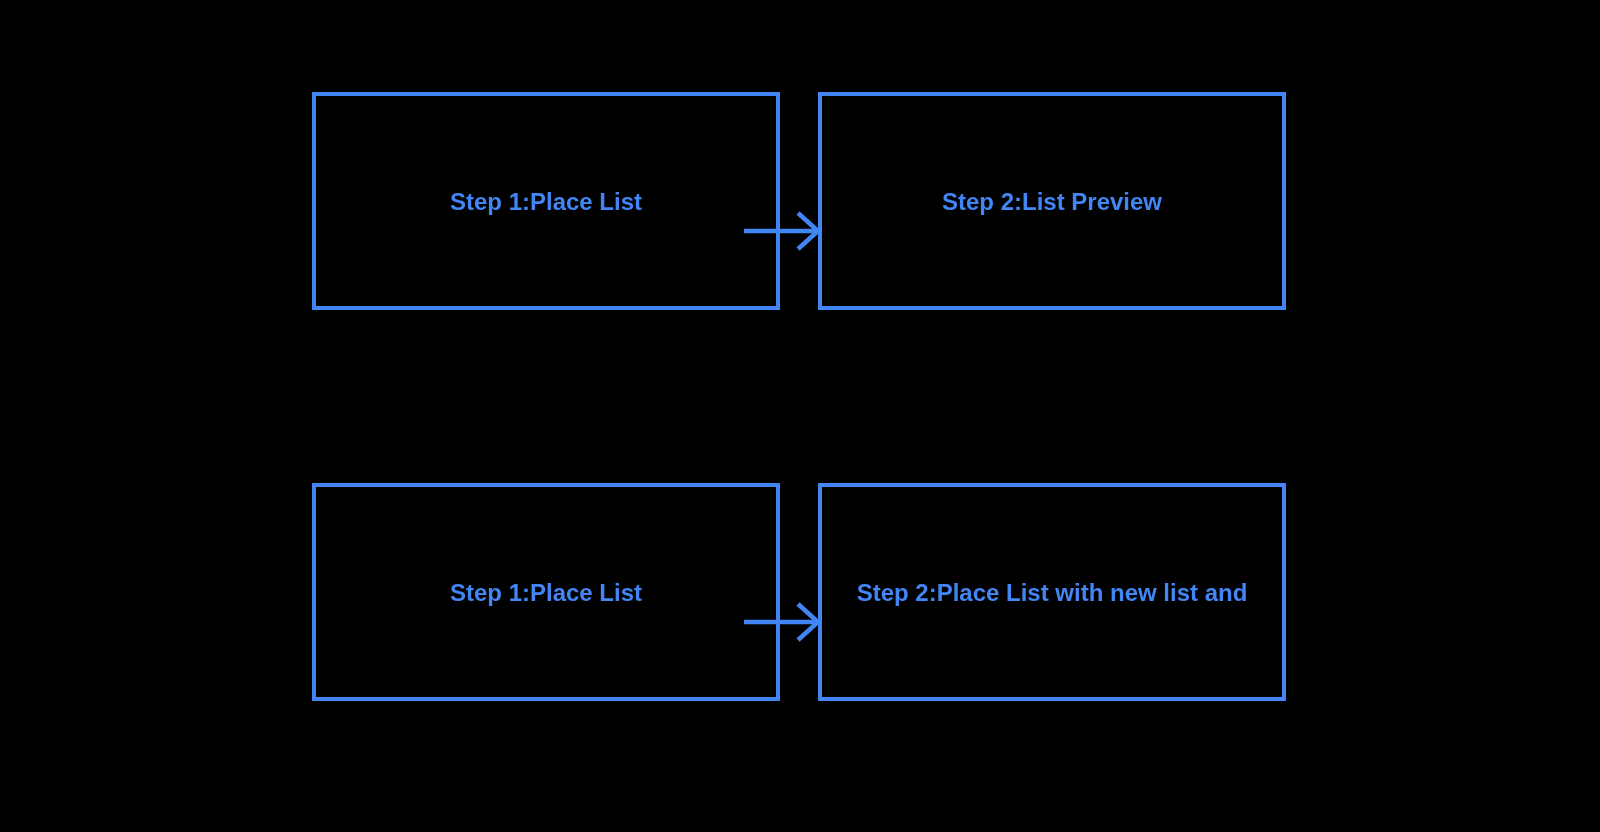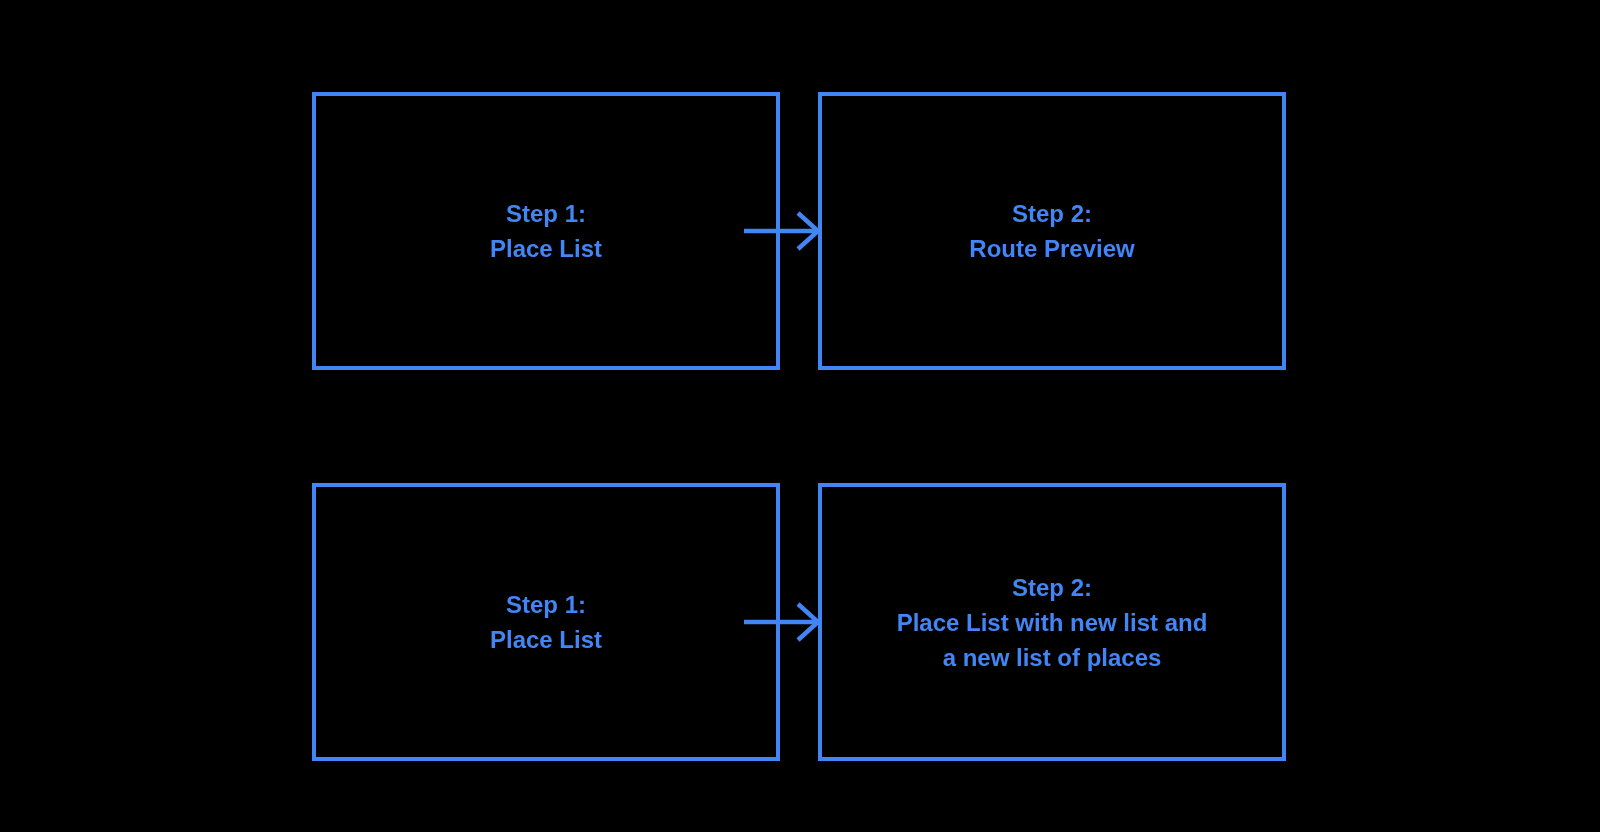--- a/index.html
+++ b/index.html
@@ -11,25 +11,25 @@
     position: relative;
     width: 1600px;
     height: 832px;
     background: var(--bg);
     overflow: hidden;
   }
 
   .node {
     position: absolute;
     width: 468px;
-    height: 278px;
+    height: 218px;
     border: 4px solid var(--accent);
     background: transparent;
     display: flex;
-    flex-direction: column;
+    flex-direction: row;
     align-items: center;
     justify-content: center;
     text-align: center;
   }
   .node .node-line {
     color: var(--accent);
     font-size: 24px;
     font-weight: 700;
     line-height: 35px;
     white-space: nowrap;
@@ -63,32 +63,31 @@
     <div class="node-line">Place List</div>
   </div>
 
   <svg class="arrow pos-a1" viewBox="0 0 82 44" aria-hidden="true">
     <line x1="2" y1="22" x2="74" y2="22"></line>
     <polyline points="56,4 76,22 56,40"></polyline>
   </svg>
 
   <div class="node pos-r1c2">
     <div class="node-line">Step 2:</div>
-    <div class="node-line">Route Preview</div>
+    <div class="node-line">List Preview</div>
   </div>
 
   <div class="node pos-r2c1">
     <div class="node-line">Step 1:</div>
     <div class="node-line">Place List</div>
   </div>
 
   <svg class="arrow pos-a2" viewBox="0 0 82 44" aria-hidden="true">
     <line x1="2" y1="22" x2="74" y2="22"></line>
     <polyline points="56,4 76,22 56,40"></polyline>
   </svg>
 
   <div class="node pos-r2c2">
     <div class="node-line">Step 2:</div>
     <div class="node-line">Place List with new list and</div>
-    <div class="node-line">a new list of places</div>
   </div>
 
 </div>
 
 </body></html>

